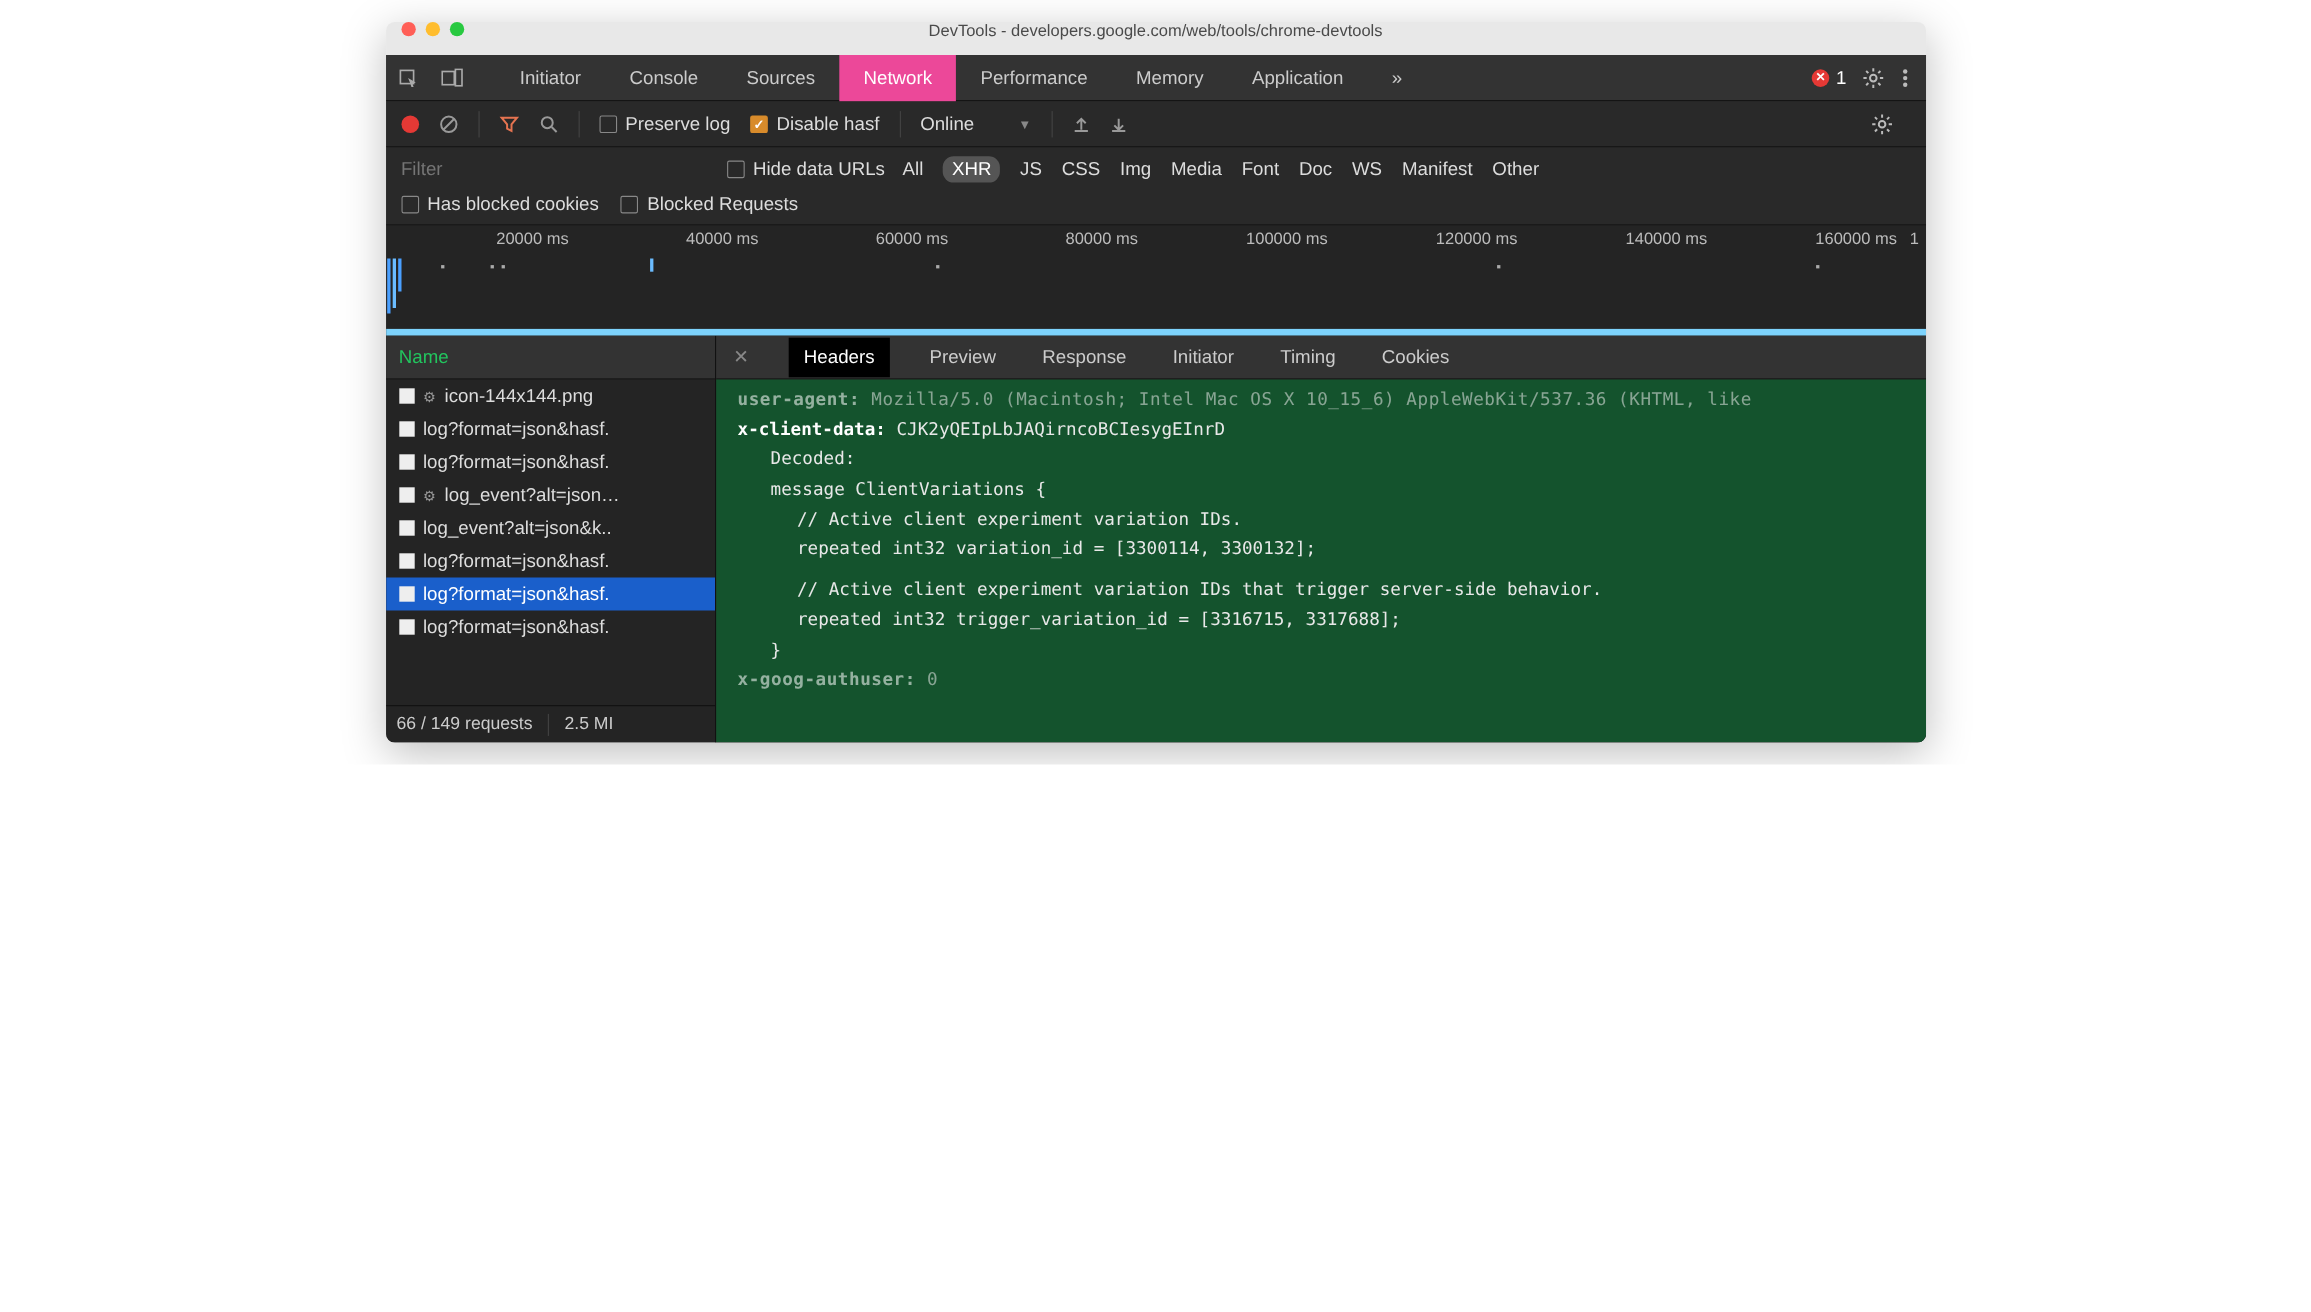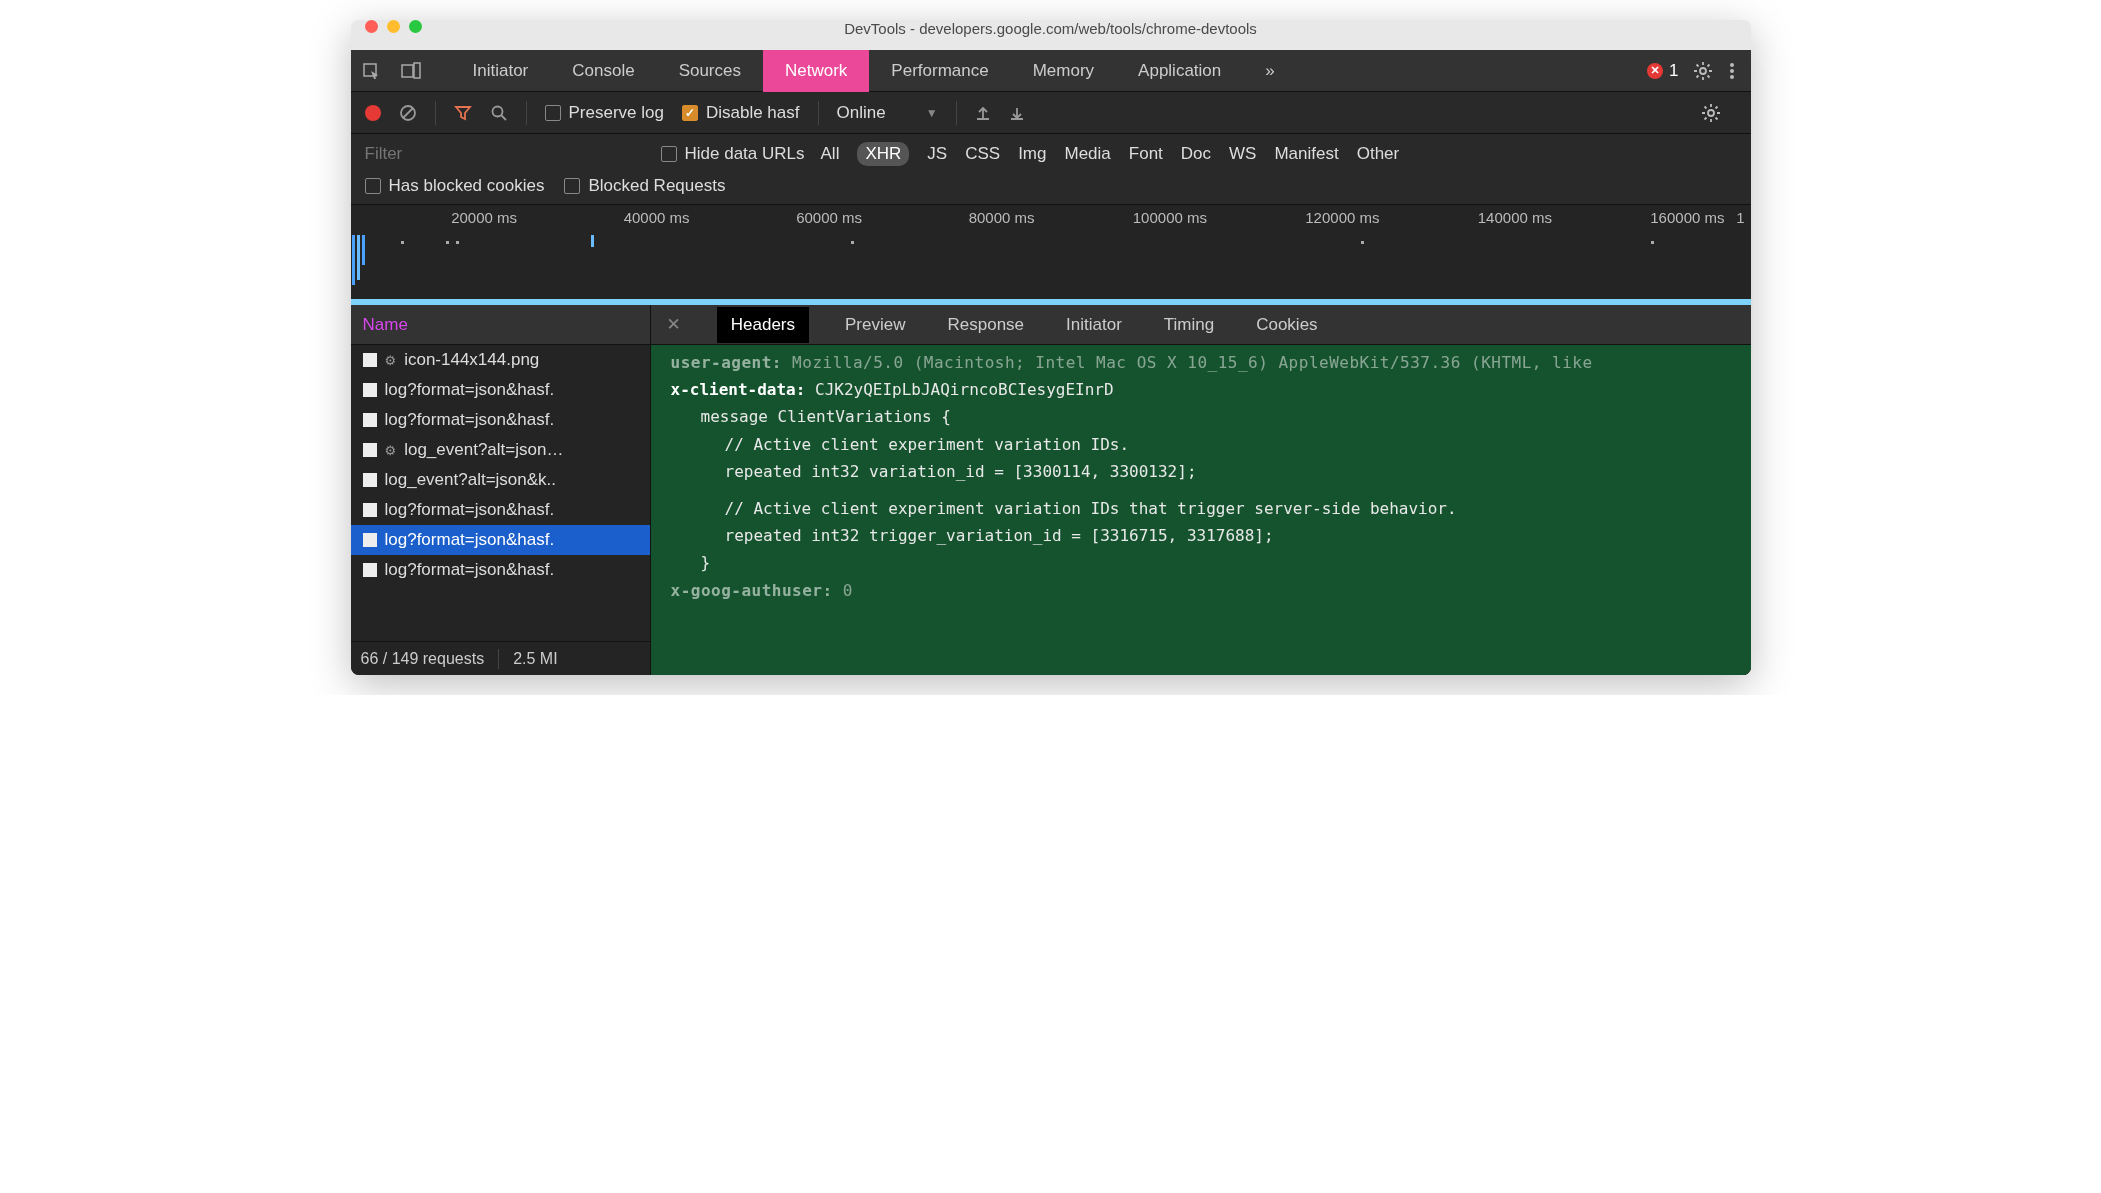--- a/index.html
+++ b/index.html
@@ -68,21 +68,21 @@
   .timeline{height:100px;background:#242424;border-bottom:6px solid #7dd3fc;position:relative;}
   .ticks{display:flex;position:absolute;top:4px;left:0;right:0;font-size:15px;color:#bbb;}
   .tick{flex:1;text-align:right;padding-right:6px;}
   .tick.last{flex:0 0 20px;}
   .bars{position:absolute;top:30px;left:0;right:0;height:60px;}
   .bar{position:absolute;width:3px;background:#4aa0ff;}
   .tldot{position:absolute;width:3px;height:3px;background:#aaa;}
   
   .main{display:flex;height:370px;background:#242424;}
   .left{width:300px;border-right:1px solid #111;display:flex;flex-direction:column;}
-  .left .hdr{height:40px;background:#333;display:flex;align-items:center;padding:0 12px;border-bottom:1px solid #111;font-size:17px;color:#d946ef;}
+  .left .hdr{height:40px;background:#333;display:flex;align-items:center;padding:0 12px;border-bottom:1px solid #111;font-size:17px;color:#22c55e;}
   .reqlist{flex:1;overflow:hidden;}
   .req{display:flex;align-items:center;gap:8px;padding:5px 12px;color:#ddd;font-size:17px;white-space:nowrap;overflow:hidden;cursor:pointer;}
   .req .fi{width:14px;height:14px;background:#eee;flex-shrink:0;}
   .req .cog{color:#999;font-size:13px;}
   .req.sel{background:#1a5fcb;color:#fff;}
   .status{height:34px;border-top:1px solid #111;display:flex;align-items:center;padding:0 10px;color:#ccc;font-size:16px;gap:14px;}
   .status .vd{width:1px;height:20px;background:#444;}
   
   .right{flex:1;display:flex;flex-direction:column;overflow:hidden;}
   .right .tabs{height:40px;background:#333;display:flex;align-items:center;gap:30px;padding:0 16px;border-bottom:1px solid #111;}
@@ -322,20 +322,21 @@
           <span class="tab active">Headers</span>
           <span class="tab">Preview</span>
           <span class="tab">Response</span>
           <span class="tab">Initiator</span>
           <span class="tab">Timing</span>
           <span class="tab">Cookies</span>
         </div>
         <div class="content">
           <div class="hdrline cut"><span class="k">user-agent:</span> <span>Mozilla/5.0 (Macintosh; Intel Mac OS X 10_15_6) AppleWebKit/537.36 (KHTML, like</span></div>
           <div class="hdrline"><span class="k">x-client-data:</span> <span>CJK2yQEIpLbJAQirncoBCIesygEInrD</span></div>
+          <div class="indent1">Decoded:</div>
           <div class="indent1">message ClientVariations {</div>
           <div class="indent2">// Active client experiment variation IDs.</div>
           <div class="indent2">repeated int32 variation_id = [3300114, 3300132];</div>
           <div class="indent2" style="height:10px;"></div>
           <div class="indent2">// Active client experiment variation IDs that trigger server-side behavior.</div>
           <div class="indent2">repeated int32 trigger_variation_id = [3316715, 3317688];</div>
           <div class="indent1">}</div>
           <div class="hdrline cut"><span class="k">x-goog-authuser:</span> <span>0</span></div>
         </div>
       </div>

